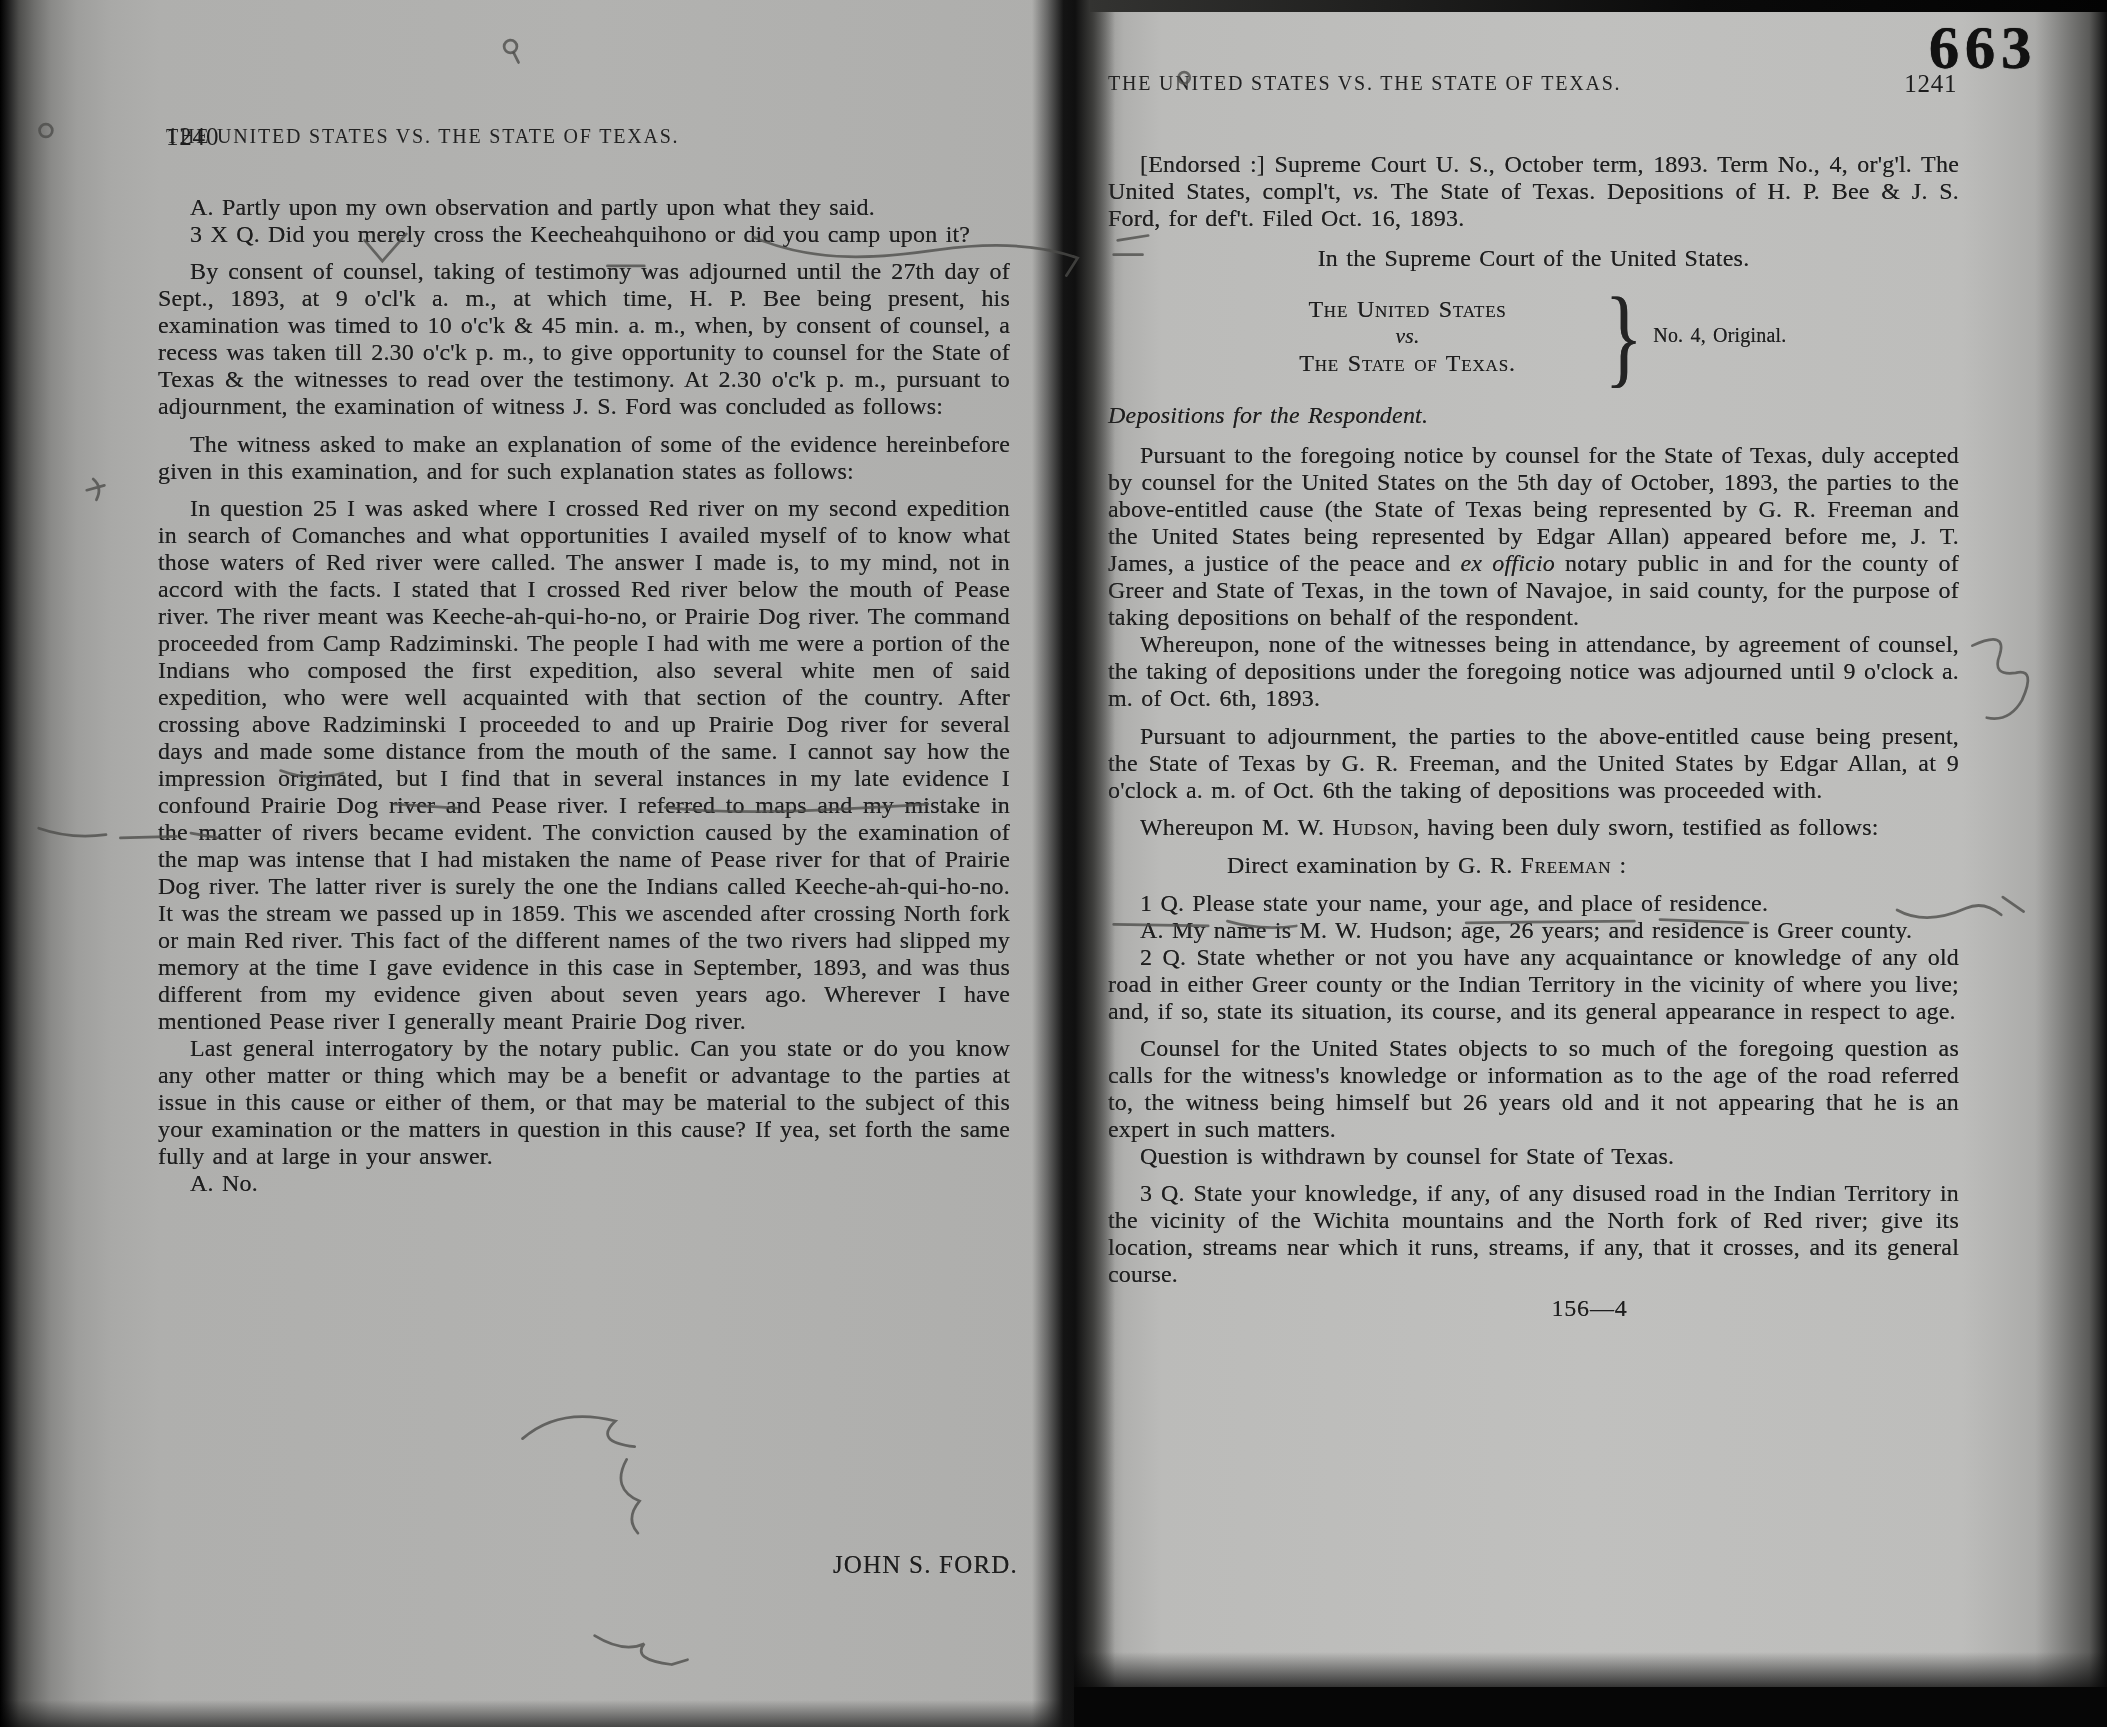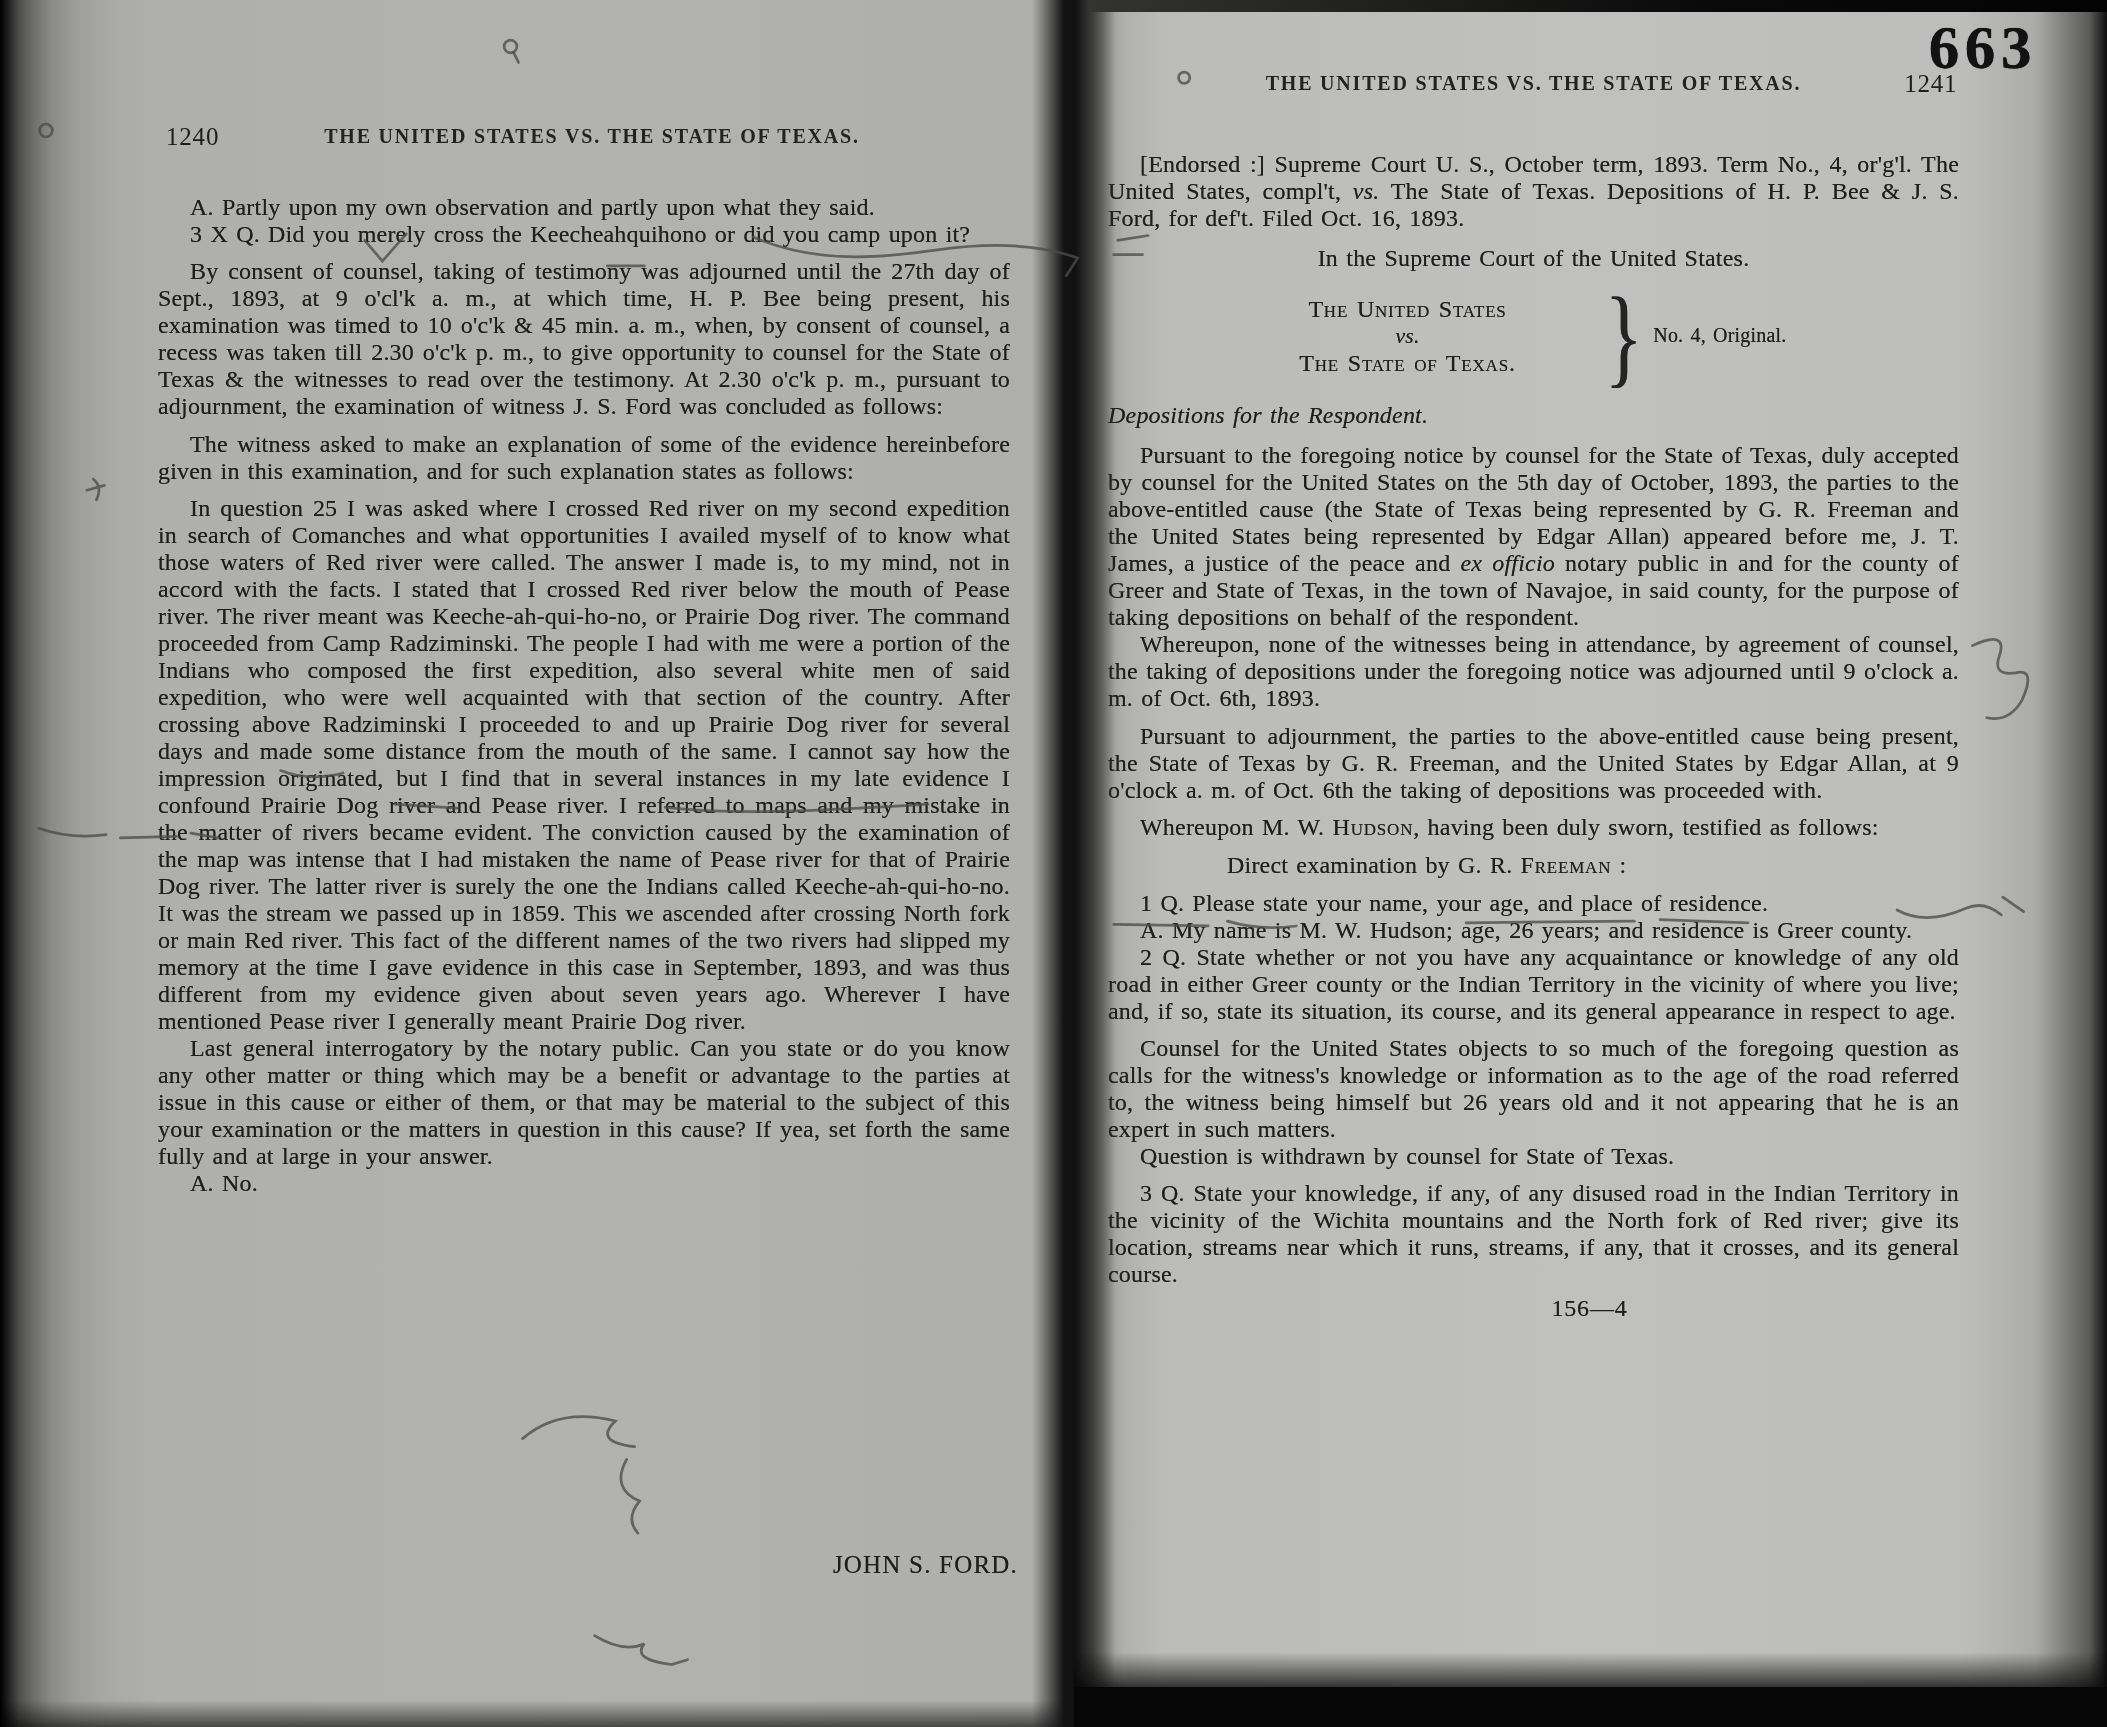--- a/index.html
+++ b/index.html
@@ -41,22 +41,22 @@
     position:absolute;left:1074px;top:1652px;width:1034px;height:37px;
     background:linear-gradient(180deg,rgba(8,8,8,0),rgba(8,8,8,.8));
   }
   .band-bottom-right{
     position:absolute;left:1074px;top:1687px;width:1034px;height:40px;
     background:#060606;
   }
   
   .hdr{position:absolute;height:32px;}
   .hdr .running{
-    position:absolute;left:0;right:0;text-align:center;
-    font-size:20px;font-weight:700;letter-spacing:1.8px;color:#222;
+    position:absolute;left:0;right:0;
+    font-size:20px;font-weight:400;letter-spacing:1.8px;color:#222;
   }
   .hdr .folio{position:absolute;font-size:25px;color:#1d1d1d;letter-spacing:0.8px;}
   .hdr-left{left:166px;top:125px;width:852px;}
   .hdr-left .folio{left:0;top:-1.6px;}
   .hdr-right{left:42px;top:72px;width:851px;}
   .hdr-right .folio{right:1.6px;top:-2.4px;font-family:Liberation Serif, serif;}
   .stamp{
     position:absolute;right:71px;top:13px;
     font-size:61px;font-weight:700;letter-spacing:5.6px;color:#121212;
     text-shadow:0 0 0.8px #000;

